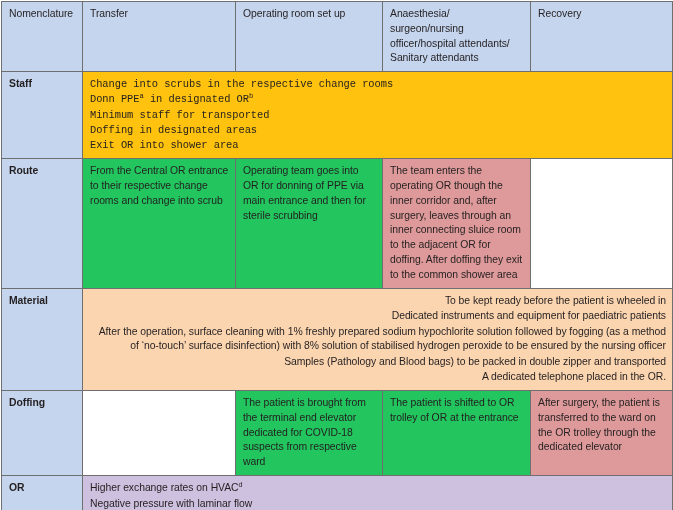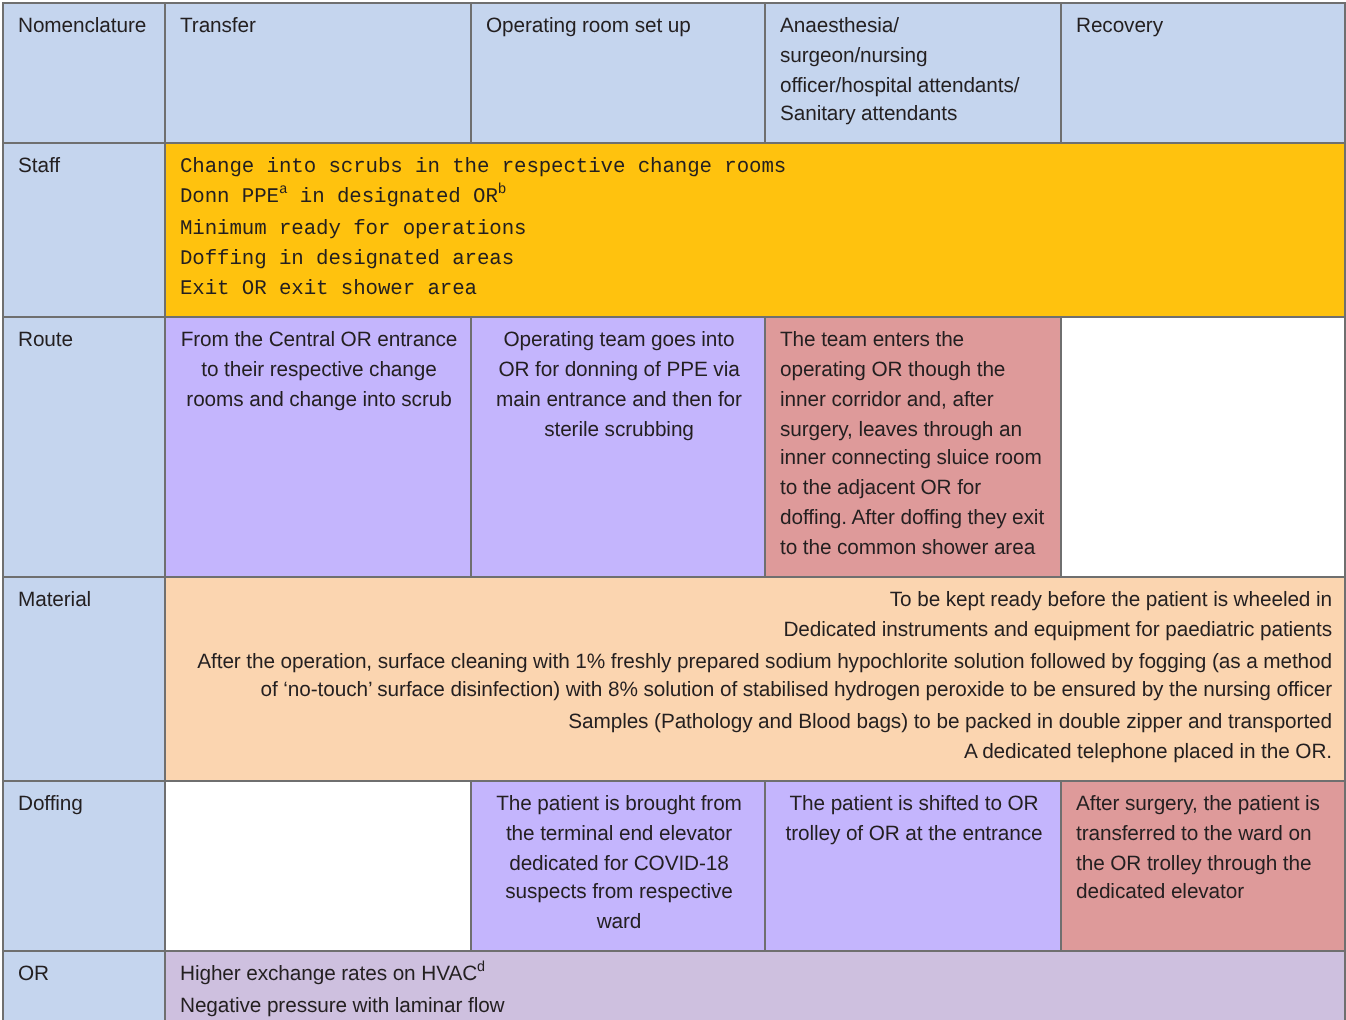--- a/index.html
+++ b/index.html
@@ -39,29 +39,29 @@
     font-size: 10.4px;
     line-height: 1.42;
     letter-spacing: -0.05px;
   }
   td.headcell {
     background: #c5d5ee;
     height: 46px;
   }
   td.rowlabel {
     background: #c5d5ee;
-    font-weight: normal;
+    font-weight: bold;
     font-size: 10.6px;
     margin-left: 30px;
   }
   td.blank {
     background: #ffffff;
   }
   .bg-yellow { background: #ffc20e; font-family: Liberation Mono, monospace; }
-  .bg-green  { background: #c4b5fd; text-align: center; }
+  .bg-green  { background: #22c55e; }
   .bg-pink   { background: #de9a9a; margin-top: 46px; }
   .bg-orange-l { background: #fbd5b0; text-align: right; }
   .bg-purple { background: #cec0df; }
 
   .lines p {
     margin: 0 0 0.5px 0;
     padding: 0;
   }
   sup {
     font-size: 7.2px;
@@ -90,23 +90,23 @@
         <td class="headcell">Operating room set up</td>
         <td class="headcell">Anaesthesia/ surgeon/nursing officer/hospital attendants/ Sanitary attendants</td>
         <td class="headcell">Recovery</td>
       </tr>
 
       <tr>
         <td class="rowlabel">Staff</td>
         <td class="lines bg-yellow" colspan="4">
           <p>Change into scrubs in the respective change rooms</p>
           <p>Donn PPE<sup>a</sup> in designated OR<sup>b</sup></p>
-          <p>Minimum ready for operations</p>
+          <p>Minimum staff for transported</p>
           <p>Doffing in designated areas</p>
-          <p>Exit OR exit shower area</p>
+          <p>Exit OR into shower area</p>
         </td>
       </tr>
 
       <tr>
         <td class="rowlabel">Route</td>
         <td class="lines bg-green">
           <p>From the Central OR entrance to their respective change rooms and change into scrub</p>
         </td>
         <td class="lines bg-green">
           <p>Operating team goes into OR for donning of PPE via main entrance and then for sterile scrubbing</p>

